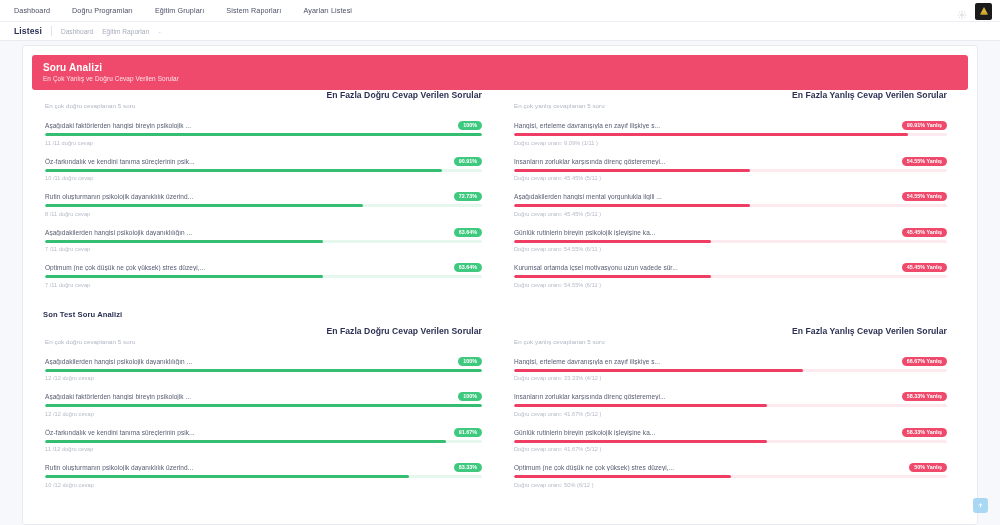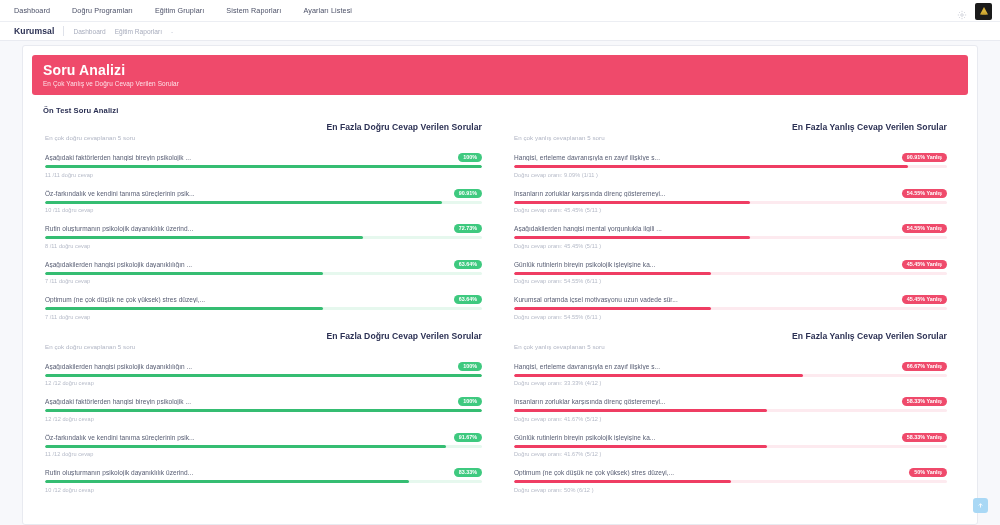--- a/index.html
+++ b/index.html
@@ -72,21 +72,21 @@
   }
 
   
   .banner {
     background: #ef4a6b;
     margin: 9px 9px 0 9px;
     border-radius: 3px;
     padding: 7px 11px 8px 11px;
   }
   .banner-title {
-    color: #ffffff; font-size: 14px; font-weight: 700; letter-spacing: .15px;
+    color: #ffffff; font-size: 10px; font-weight: 700; letter-spacing: .15px;
     margin-bottom: 2px;
   }
   .banner-sub { color: #fde3e9; font-size: 6.4px; letter-spacing: .1px; }
 
   
   .section-head {
     font-size: 7.6px; font-weight: 700; color: #2c3154;
     margin: 11px 0 7px 20px; letter-spacing: .1px;
   }
   .cols { display: flex; }
@@ -160,37 +160,36 @@
     <span class="brand-logo">
       <svg viewBox="0 0 24 24" width="12" height="12">
         <polygon points="12,4 20,19 4,19" fill="#d8b23a"></polygon>
         <rect x="7" y="15" width="10" height="4" fill="#c9a22f"></rect>
       </svg>
     </span>
   </div>
 </div>
 
 <div class="crumbbar">
-  <span class="crumb-title">Kurumsal</span>
+  <span class="crumb-title">Listesi</span>
   <span class="crumb-sep-line"></span>
   <span class="crumb-item">Dashboard</span>
   <span class="crumb-item">Eğitim Raporları</span>
   <span class="crumb-dot">-</span>
 </div>
 
 <div class="page">
   <div class="panel">
 
     <div class="banner">
       <div class="banner-title">Soru Analizi</div>
       <div class="banner-sub">En Çok Yanlış ve Doğru Cevap Verilen Sorular</div>
     </div>
 
     <div id="sections">
-        <div class="section-head">Ön Test Soru Analizi</div>
         <div class="cols">
           <div class="col">
             <div class="card-title">En Fazla Doğru Cevap Verilen Sorular</div>
             <div class="card-sub">En çok doğru cevaplanan 5 soru</div>
             <div class="card-body">
               <div class="item">
                 <div class="item-head">
                   <div class="item-q">Aşağıdaki faktörlerden hangisi bireyin psikolojik ...</div>
                   <div class="badge green">100%</div>
                 </div>
@@ -291,20 +290,21 @@
                   <div class="badge red">45.45% Yanlış</div>
                 </div>
                 <div class="track red">
                   <div class="fill red" style="width: 45.45%;"></div>
                 </div>
                 <div class="item-meta">Doğru cevap oranı: 54.55% (6/11 )</div>
               </div>
             </div>
           </div>
         </div>
+        <div class="section-head">Son Test Soru Analizi</div>
         <div class="cols">
           <div class="col">
             <div class="card-title">En Fazla Doğru Cevap Verilen Sorular</div>
             <div class="card-sub">En çok doğru cevaplanan 5 soru</div>
             <div class="card-body">
               <div class="item">
                 <div class="item-head">
                   <div class="item-q">Aşağıdakilerden hangisi psikolojik dayanıklılığın ...</div>
                   <div class="badge green">100%</div>
                 </div>

